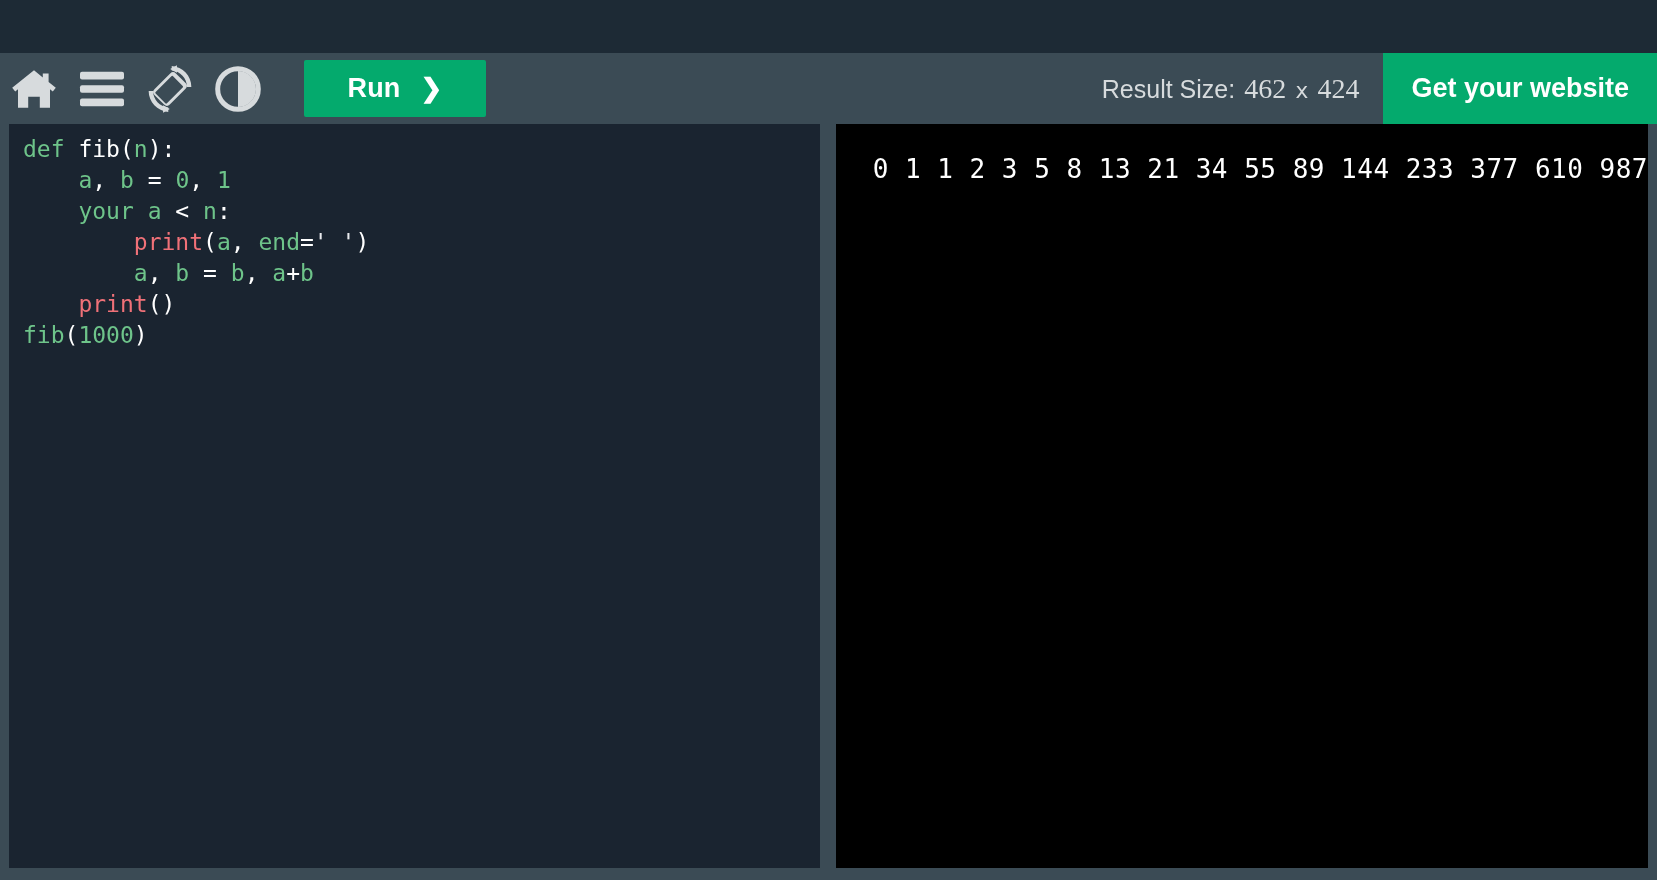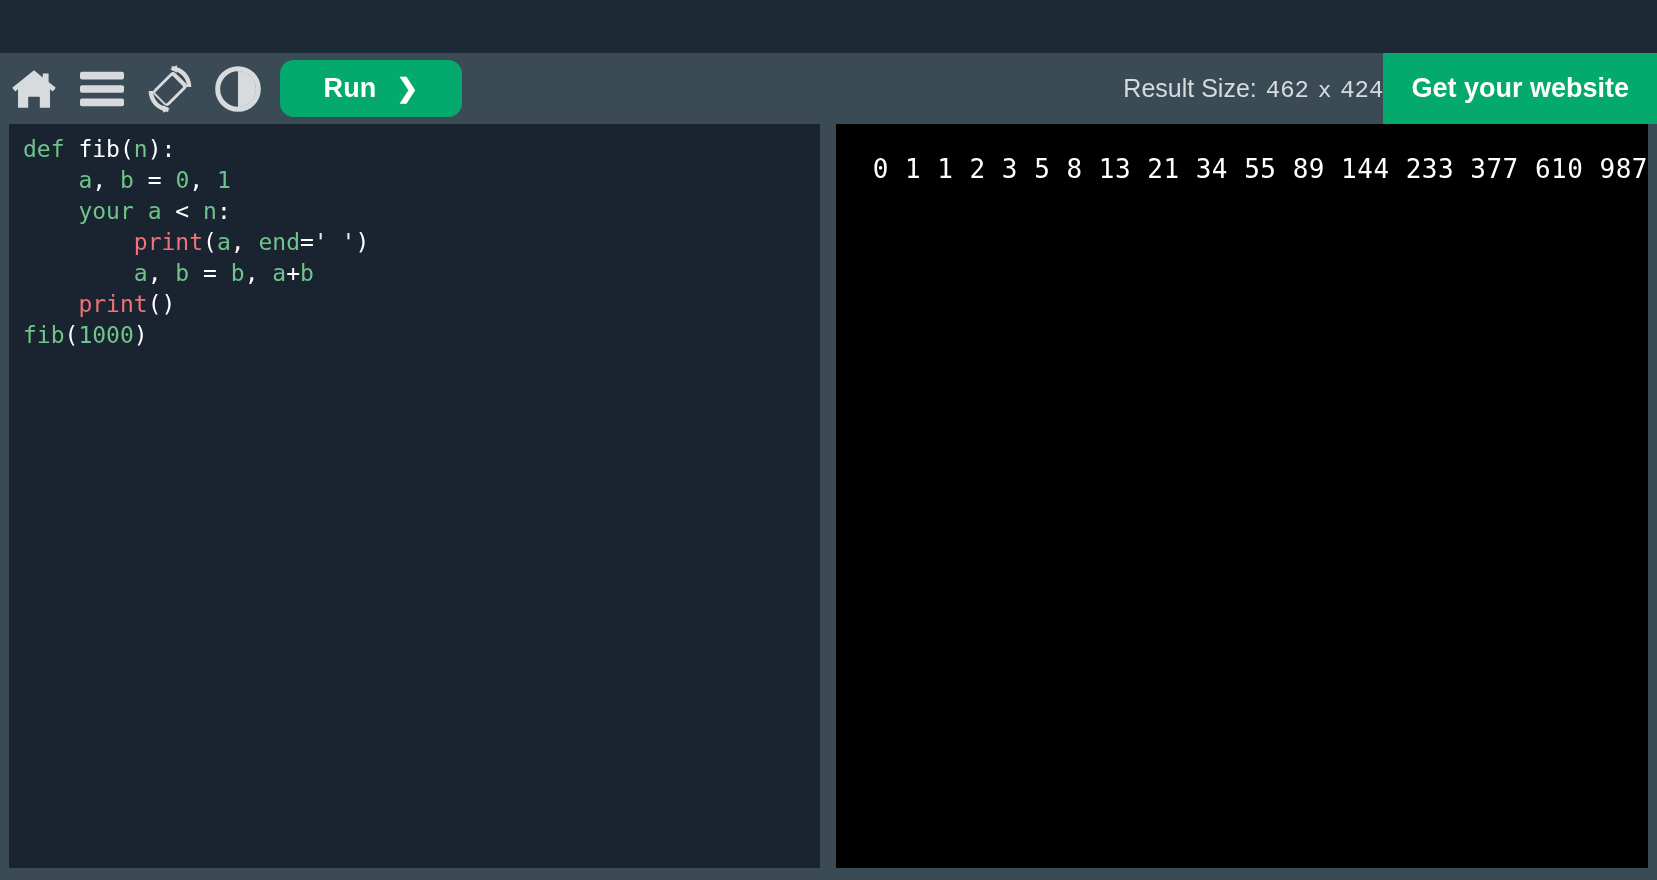--- a/index.html
+++ b/index.html
@@ -45,26 +45,26 @@
     display: flex;
     align-items: center;
     justify-content: center;
     cursor: pointer;
   }
   .tool-icon svg { display: block; }
 
   .icon-fill { fill: #d7dbdd; }
 
   .run-button {
-    margin-left: 8px;
+    margin-left: 32px;
     height: 57px;
     min-width: 182px;
     background: #04aa6d;
     border: none;
-    border-radius: 14px;
+    border-radius: 2px;
     color: #ffffff;
     font-family: "Liberation Sans", sans-serif;
     font-size: 27px;
     font-weight: bold;
     display: flex;
     align-items: center;
     justify-content: center;
     gap: 20px;
     cursor: pointer;
     letter-spacing: 0.2px;
@@ -75,28 +75,29 @@
     line-height: 1;
     transform: translateY(-1px);
   }
 
   .toolbar-spacer { flex: 1 1 auto; }
 
   .result-size {
     color: #d7dbdd;
     font-size: 25px;
     white-space: nowrap;
+    padding-right: 24px;
     display: flex;
     align-items: baseline;
     gap: 9px;
   }
   .result-size .rs-label { font-family: "Liberation Sans", sans-serif; }
   .result-size .rs-num {
-    font-family: Liberation Mono, monospace;
-    font-size: 24px;
+    font-family: Liberation Serif, serif;
+    font-size: 28px;
   }
   .result-size .rs-x {
     font-family: "DejaVu Sans Mono", monospace;
     font-size: 22px;
   }
 
   .get-website {
     height: 71px;
     background: #04aa6d;
     color: #ffffff;

